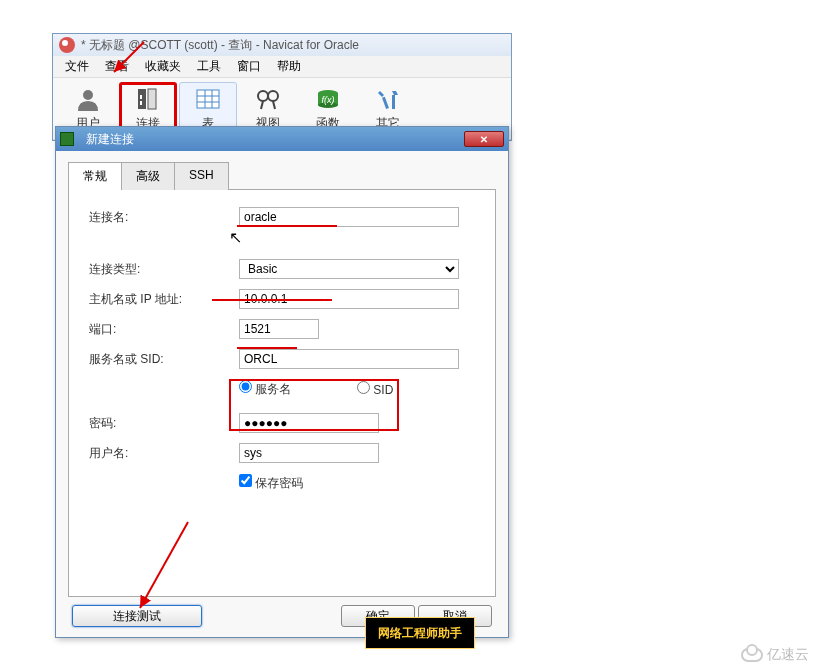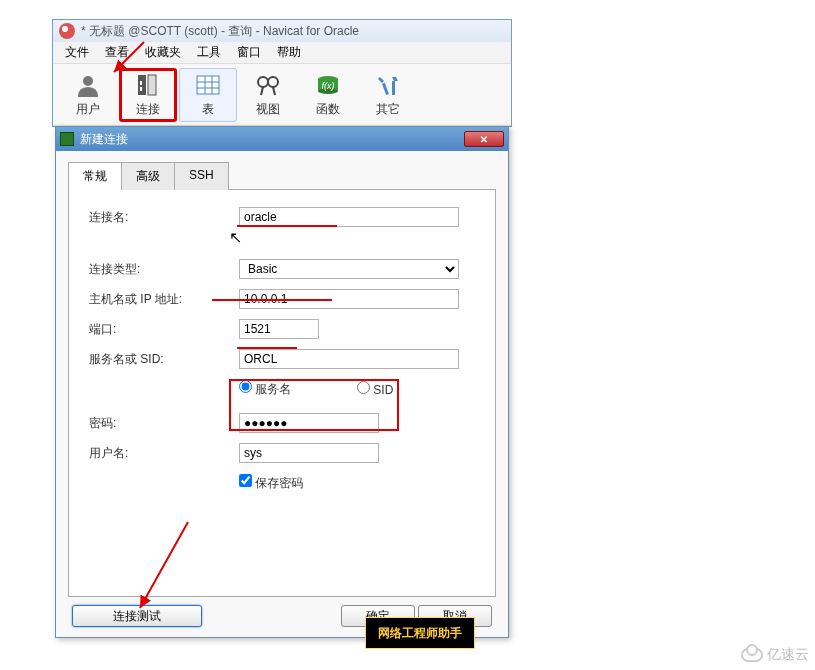--- a/index.html
+++ b/index.html
@@ -1,34 +1,34 @@
 <!DOCTYPE html>
 <html><head>
 <meta charset="utf-8">
 <style>
 * { box-sizing: border-box; margin: 0; padding: 0; }
 body { font-family: "Microsoft YaHei", Tahoma, Arial, sans-serif; font-size: 12px; background: #fff; width: 815px; height: 670px; position: relative; }
 
-.window-outer { position: absolute; left: 52px; top: 19px; width: 460px; border: 1px solid #7a9bc0; background: #fff; }
+.window-outer { position: absolute; left: 52px; top: 33px; width: 460px; border: 1px solid #7a9bc0; background: #fff; }
 .titlebar { height: 22px; background: linear-gradient(#eef3fa,#dde8f5); display: flex; align-items: center; padding: 0 6px; gap: 6px; }
 .titlebar .app-icon { width: 16px; height: 16px; background: #d9534f; border-radius: 50%; position: relative; }
 .titlebar .app-icon::after { content:""; position:absolute; width:6px;height:6px;background:#fff; left:3px;top:3px; border-radius:50%; }
 .titlebar .title { color:#555; }
 .menubar { height: 22px; background: #f3f3f3; border-bottom: 1px solid #ddd; display:flex; align-items:center; padding:0 4px; gap:0; }
 .menubar span { padding: 2px 8px; }
 .toolbar { height: 62px; background:#f8f8f8; display:flex; align-items:center; padding: 4px 6px; gap: 2px; border-bottom: 1px solid #ddd; }
 .tool { width: 58px; height: 54px; display:flex; flex-direction:column; align-items:center; justify-content:center; gap:2px; border:1px solid transparent; border-radius:3px; background:#f8f8f8; }
 .tool.sel { background:#eef4ff; border-color:#b6cbe8; }
 .tool .ticon { width:32px; height:28px; display:flex; align-items:center; justify-content:center; }
 .tool-label { font-size: 12px; color:#333; }
 .conn-box { border: 3px solid #d00; }
 
 .dialog { position:absolute; left:55px; top:126px; width:454px; height:512px; border:1px solid #6a8bb2; background:#f0f0f0; box-shadow: 2px 2px 6px rgba(0,0,0,0.25); }
 .dlg-titlebar { height: 24px; background: linear-gradient(#6fa6d6,#4f86c6); display:flex; align-items:center; justify-content:space-between; padding: 0 4px; }
-.dlg-title { display:flex; align-items:center; gap:6px; color:#fff; font-size:12px; }
+.dlg-title { display:flex; align-items:center; gap:12px; color:#fff; font-size:12px; }
 .dlg-title .db-icon { width:14px; height:14px; background:#2a7a2a; border:1px solid #0d4d0d; }
 .dlg-close { width:40px; height:16px; background:linear-gradient(#e47a7a,#c03030); border:1px solid #7a1515; border-radius:2px; display:flex; align-items:center; justify-content:center; color:#fff; font-weight:bold; font-size:10px; }
 .dlg-body { padding: 10px 12px 10px 12px; background:#f8f8f8; height:calc(100% - 24px); display:flex; flex-direction:column; }
 .tabstrip { display:flex; border-bottom:1px solid #aaa; }
 .tab { padding: 5px 14px; border:1px solid #aaa; border-bottom:none; background:#eaeaea; margin-right:-1px; position:relative; top:1px; }
 .tab.active { background:#fff; }
 .tabpanel { background:#fff; border:1px solid #aaa; border-top:none; flex:1; padding: 16px 20px 10px 20px; position:relative; }
 .row { display:flex; align-items:center; margin-bottom: 8px; height: 22px; }
 .row label { width: 150px; color:#333; }
 .row input[type=text], .row input[type=password], .row select { height:20px; border:1px solid #b3b3b3; padding: 1px 4px; font-family:inherit; font-size:12px; background:#fff; }

